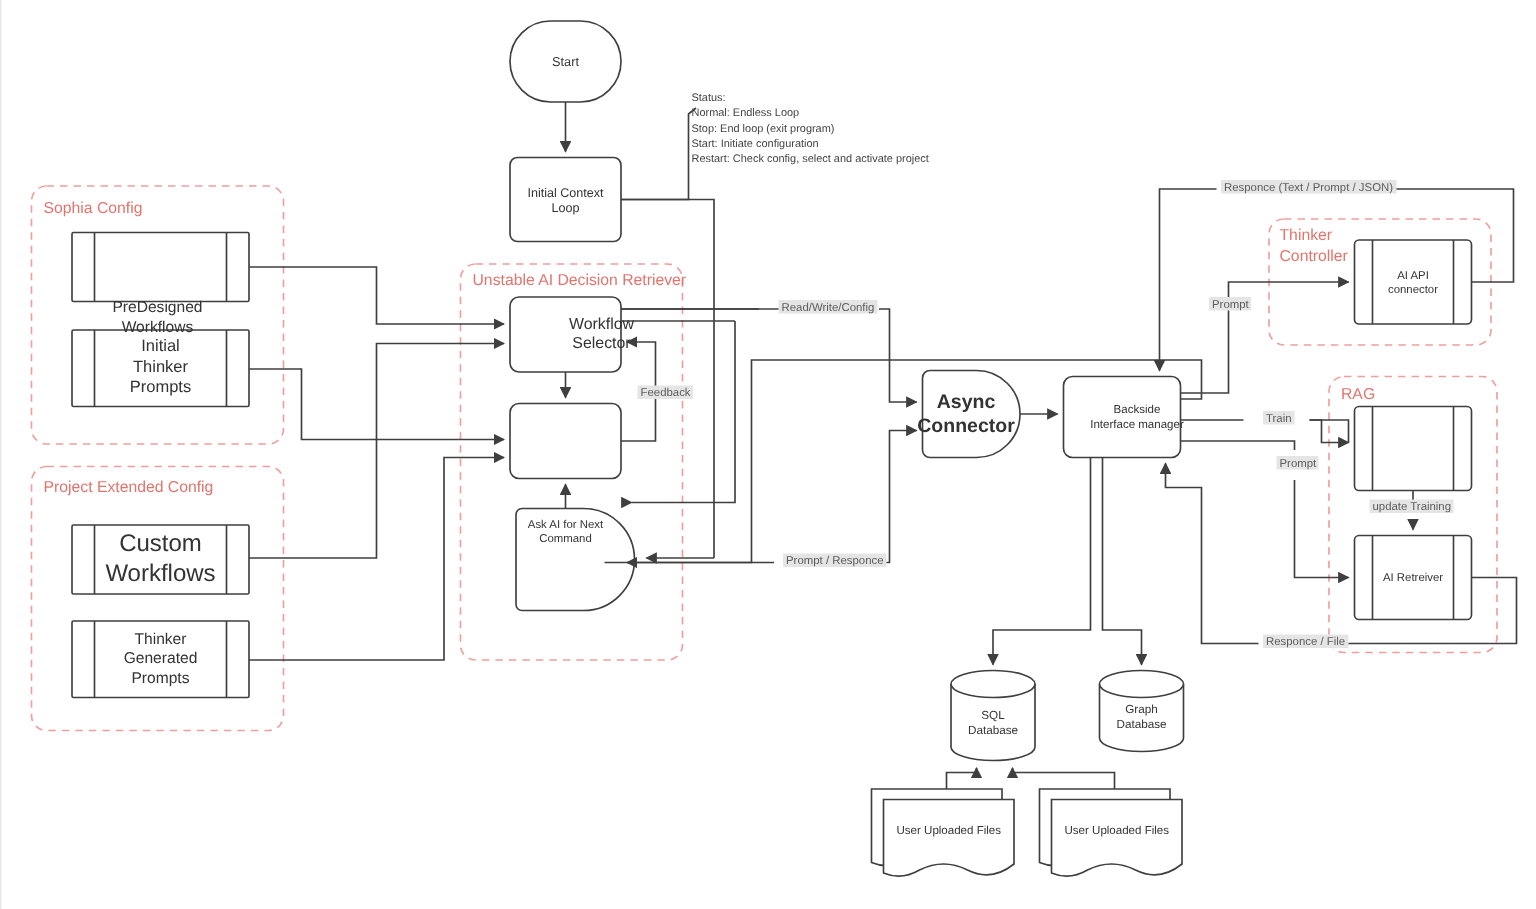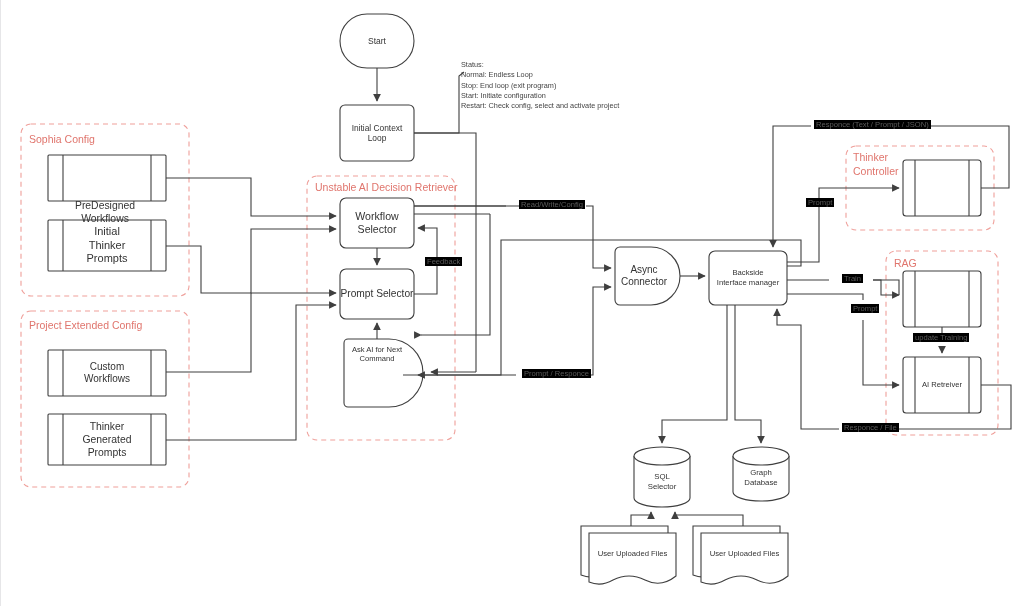--- a/index.html
+++ b/index.html
@@ -9,21 +9,21 @@
     border-left:1px solid #e6e6e8;border-bottom:1px solid #e1e1e3;
     overflow:hidden;
   }
   #svg{position:absolute;left:0;top:0;width:1024px;height:606px;}
   .nodeText{
     position:absolute;display:flex;align-items:center;justify-content:center;
     text-align:center;color:#333333;line-height:1.25;pointer-events:none;
     white-space:pre-line;
   }
   .grpLabel{position:absolute;color:#e0756d;font-size:10.5px;line-height:1.35;white-space:pre-line;}
-  .edgeLabel{position:absolute;color:#5b5b5b;font-size:7.6px;white-space:nowrap;background:#000000;padding:0 2px;}
+  .edgeLabel{position:absolute;color:#5b5b5b;font-size:7.6px;white-space:nowrap;background:#e5e5e5;padding:0 2px;}
   .noteText{position:absolute;color:#444;font-size:7.3px;line-height:1.42;white-space:pre-line;}
 </style>
 </head>
 <body>
 
 <div id="canvas">
 
   <svg id="svg" xmlns="http://www.w3.org/2000/svg">
     <defs>
       <marker id="arrow" viewBox="0 0 10 10" refX="9" refY="5" markerWidth="7" markerHeight="7" orient="auto-start-reverse">
@@ -187,47 +187,48 @@
   <div class="nodeText" style="left:339px;top:105px;width:74px;height:56px;font-size:8.4px;">Initial Context
 Loop</div>
 
   <div class="nodeText" style="left:62px;top:155px;width:84px;height:46px;font-size:10.4px;margin-top:34px;">PreDesigned
 Workflows</div>
 
   <div class="nodeText" style="left:62px;top:220px;width:88px;height:51px;font-size:11px;">Initial
 Thinker
 Prompts</div>
 
-  <div class="nodeText" style="left:62px;top:350px;width:88px;height:46px;font-size:10px;">Custom
+  <div class="nodeText" style="left:62px;top:350px;width:88px;height:46px;font-size:16px;">Custom
 Workflows</div>
 
   <div class="nodeText" style="left:62px;top:414px;width:88px;height:51px;font-size:10.4px;">Thinker
 Generated
 Prompts</div>
 
-  <div class="nodeText" style="left:339px;top:198px;width:74px;height:50px;font-size:10.6px;">Workflow
+  <div class="nodeText" style="left:339px;top:198px;width:74px;height:50px;font-size:10.6px;padding-left:24px;">Workflow
 Selector</div>
 
-  <div class="nodeText" style="left:337px;top:269px;width:78px;height:50px;font-size:10.2px;">Prompt Selector</div>
 
   <div class="nodeText" style="left:343px;top:328px;width:66px;height:52px;font-size:7.6px;">Ask AI for Next
 Command</div>
 
-  <div class="nodeText" style="left:614px;top:247px;width:58px;height:58px;font-size:10px;">Async
+  <div class="nodeText" style="left:614px;top:247px;width:58px;height:58px;font-size:13px;font-weight:bold;">Async
 Connector</div>
 
-  <div class="nodeText" style="left:708px;top:251px;width:78px;height:54px;font-size:7.7px;">Backside
+  <div class="nodeText" style="left:708px;top:251px;width:78px;height:54px;font-size:7.7px;padding-left:10px;">Backside
 Interface manager</div>
 
+  <div class="nodeText" style="left:914px;top:160px;width:54px;height:56px;font-size:7.6px;">AI API
+connector</div>
 
 
   <div class="nodeText" style="left:914px;top:357px;width:54px;height:56px;font-size:7.6px;">AI Retreiver</div>
 
   <div class="nodeText" style="left:633px;top:462px;width:56px;height:40px;font-size:7.8px;">SQL
-Selector</div>
+Database</div>
 
   <div class="nodeText" style="left:732px;top:458px;width:56px;height:40px;font-size:7.8px;">Graph
 Database</div>
 
   <div class="nodeText" style="left:588px;top:540px;width:87px;height:28px;font-size:7.7px;">User Uploaded Files</div>
 
   <div class="nodeText" style="left:700px;top:540px;width:87px;height:28px;font-size:7.7px;">User Uploaded Files</div>
 
   <div class="noteText" style="left:460px;top:60px;">Status:
 Normal: Endless Loop

